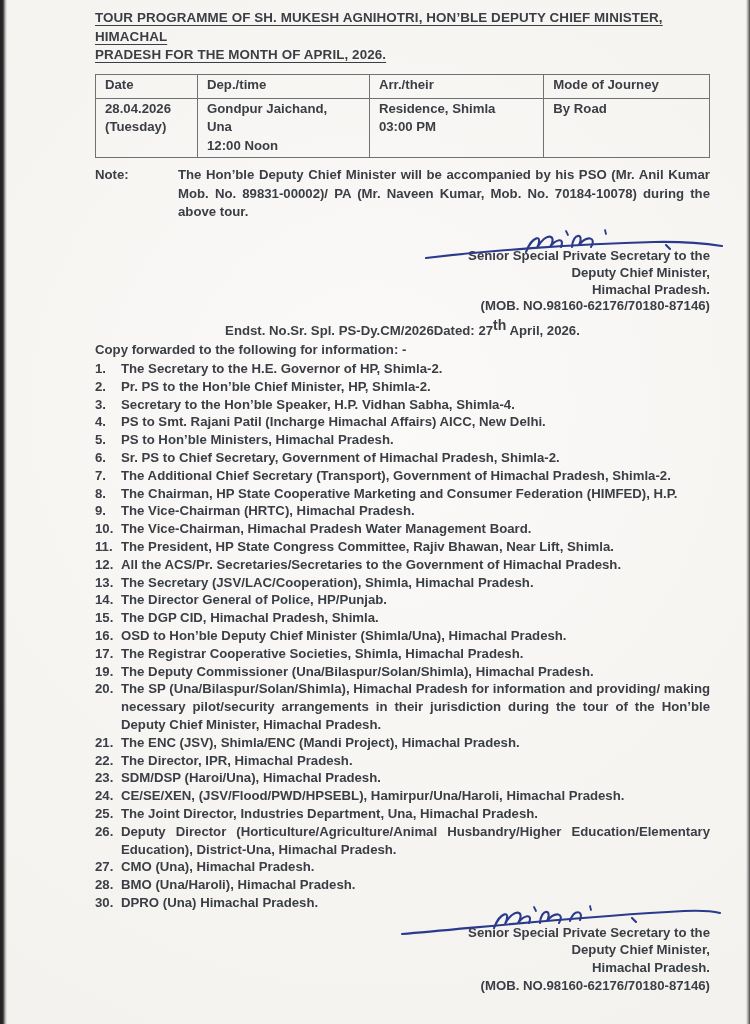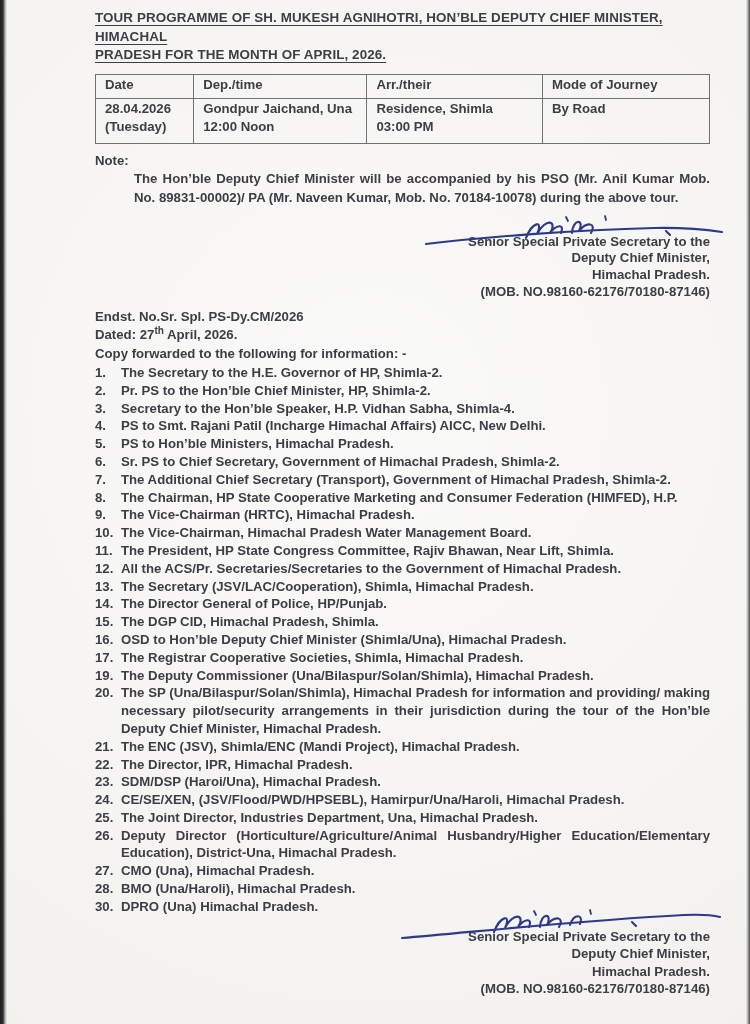--- a/index.html
+++ b/index.html
@@ -17,38 +17,38 @@
   .edge-right{position:absolute;right:0;top:0;bottom:0;width:4px;
     background:linear-gradient(to left,#4a4a4a 0px,rgba(90,90,90,.5) 2px,rgba(120,120,120,0) 4px);}
   .content{position:absolute;left:95px;top:9px;width:615px;font-size:13.2px;}
 
   .title{font-size:13.4px;line-height:18.6px;letter-spacing:.1px;}
   .title .tline{text-decoration:underline;text-underline-offset:3px;}
 
   table.tour{border-collapse:collapse;width:100%;margin-top:9px;}
   table.tour th,table.tour td{
     border:1.4px solid #6f7174;font-weight:bold;text-align:left;vertical-align:top;
-    padding:1px 11px 2px 9px;font-size:13.2px;line-height:18.5px;}
+    padding:1px 26px 2px 9px;font-size:13.2px;line-height:18.5px;}
   table.tour th{height:20px;}
   table.tour td{height:41px;}
   .pre{white-space:pre-line;}
 
-  .note{display:flex;margin-top:8px;line-height:18.6px;flex-direction:column;}
+  .note{display:flex;margin-top:8px;line-height:18.6px;}
   .note .nlabel{width:44px;flex:none;}
   .note .ntext{flex:1;text-align:justify;margin-left:39px;}
 
   .sigblock{width:332px;margin-left:auto;text-align:right;position:relative;}
   .sig1{margin-top:26px;line-height:16.8px;}
   .sig2{margin-top:12px;line-height:17.6px;}
   .sigink{position:absolute;pointer-events:none;}
   .sig1 .sigink{top:-24px;right:-34px;width:330px;height:44px;}
   .sig2 .sigink{top:-26px;right:-14px;width:330px;height:46px;}
 
-  .endst-row{display:flex;justify-content:flex-start;margin-top:7px;line-height:18.4px;flex-direction:column;}
-  .endst-row sup{font-size:10px;line-height:0;margin-top:44px;}
+  .endst-row{display:flex;justify-content:center;margin-top:7px;line-height:18.4px;}
+  .endst-row sup{font-size:14px;line-height:0;margin-top:44px;}
   .copyline{line-height:18.4px;}
 
   .fwdlist{margin-top:1px;}
   .fwdlist .item{display:flex;line-height:17.8px;}
   .fwdlist .num{width:26px;flex:none;}
   .fwdlist .txt{flex:1;text-align:justify;}
 </style>
 </head>
 <body>
 

